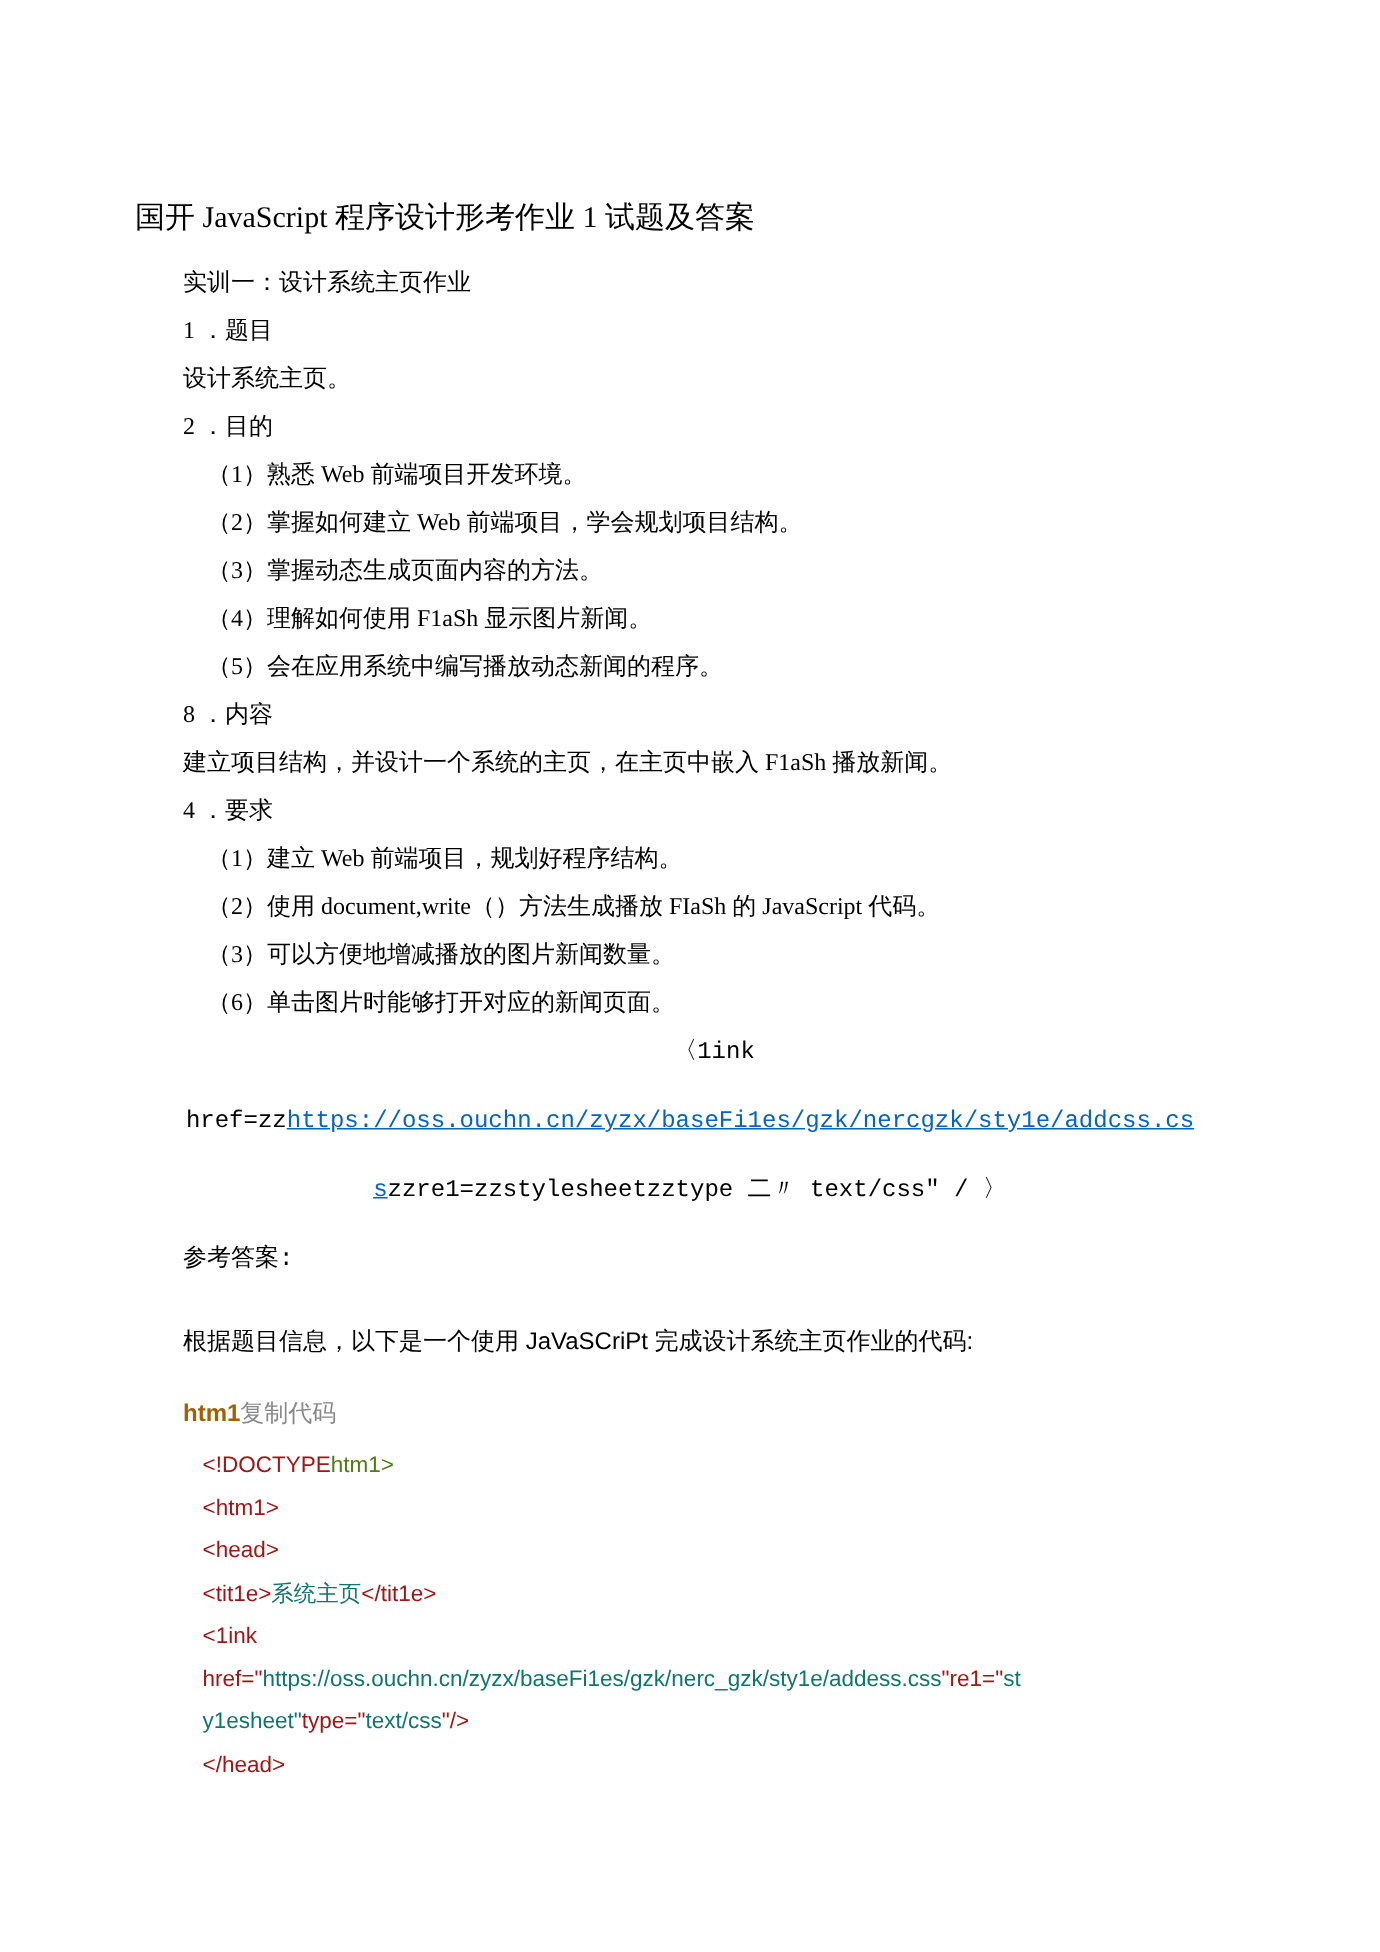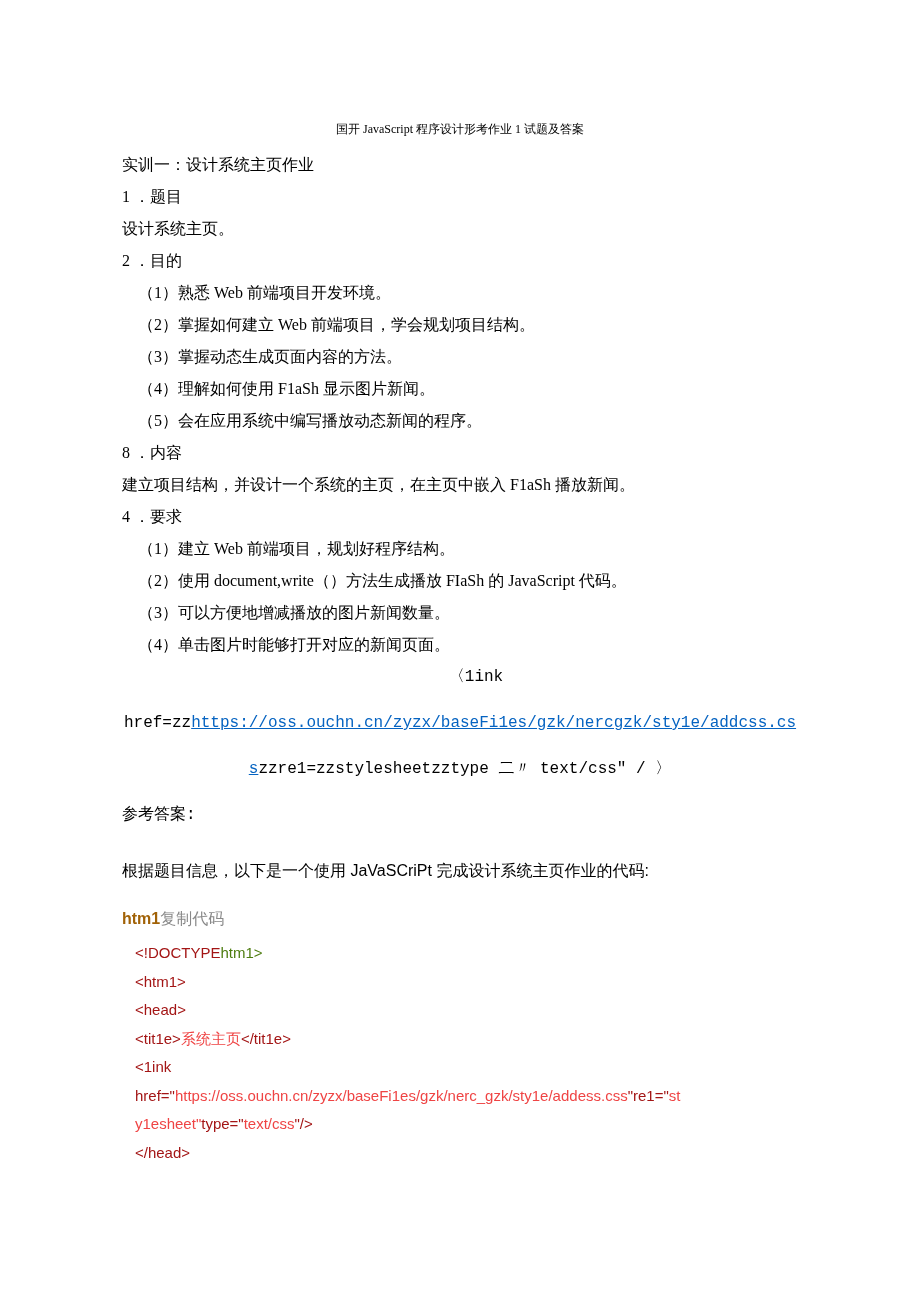--- a/index.html
+++ b/index.html
@@ -10,23 +10,22 @@
     width: 920px;
     box-sizing: border-box;
   }
   .page {
     padding: 105px 90px 60px 90px;
     font-size: 16px;
     line-height: 2.0;
     color: #000;
   }
   .title {
-    text-align: center;
     margin-bottom: 8px;
-    font-size: 12px;
+    font-size: 20px;
   }
   .para {
     text-indent: 2em;
     margin: 0;
   }
   .para-sub {
     text-indent: 3em;
     margin: 0;
   }
   .link-text {
@@ -56,21 +55,21 @@
   .bold-blue { color: #a16207; font-weight: bold; }
   .gray { color: #888; }
   .code-block {
     padding-left: 3em;
     font-family: "Microsoft YaHei", "Segoe UI", sans-serif;
     font-size: 15px;
     line-height: 1.9;
   }
   .tag-red { color: #a31515; }
   .attr-blue { color: #4d7c0f; }
-  .plain { color: #ef4444; }
+  .plain { color: #0f766e; }
 </style>
 </head>
 <body>
 
 <div class="page">
 
   <p class="title">国开 JavaScript 程序设计形考作业 1 试题及答案</p>
 
   <p class="para">实训一：设计系统主页作业</p>
 
@@ -84,21 +83,21 @@
   <p class="para-sub">（4）理解如何使用 F1aSh 显示图片新闻。</p>
   <p class="para-sub">（5）会在应用系统中编写播放动态新闻的程序。</p>
 
   <p class="para">8 ．内容</p>
   <p class="para">建立项目结构，并设计一个系统的主页，在主页中嵌入 F1aSh 播放新闻。</p>
 
   <p class="para">4 ．要求</p>
   <p class="para-sub">（1）建立 Web 前端项目，规划好程序结构。</p>
   <p class="para-sub">（2）使用 document,write（）方法生成播放 FIaSh 的 JavaScript 代码。</p>
   <p class="para-sub">（3）可以方便地增减播放的图片新闻数量。</p>
-  <p class="para-sub">（4）单击图片时能够打开对应的新闻页面。</p>
+  <p class="para-sub">（6）单击图片时能够打开对应的新闻页面。</p>
 
   <p class="para mono">〈1ink</p>
 
   <p style="margin:14px;" class="mono">
     <span>href=</span><span>zz</span><span class="link-text">https://oss.ouchn.cn/zyzx/baseFi1es/gzk/nercgzk/sty1e/addcss.cs</span>
   </p>
 
   <p style="margin:0 0 10px 0;" class="mono">
     <span class="link-text">s</span><span>zz</span><span>re1=</span><span>zz</span><span>stylesheet</span><span>zz</span><span>type 二〃 text/css" / 〉</span>
   </p>

